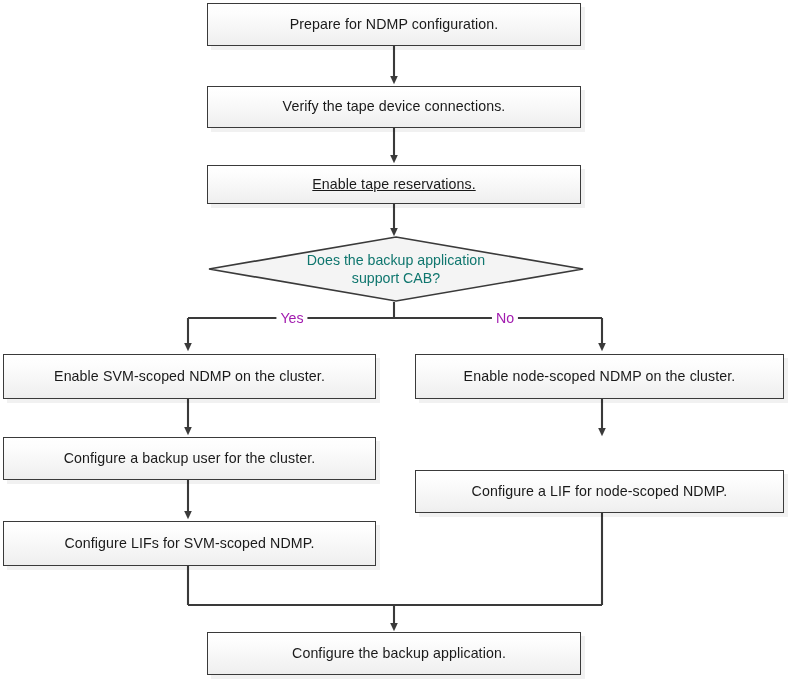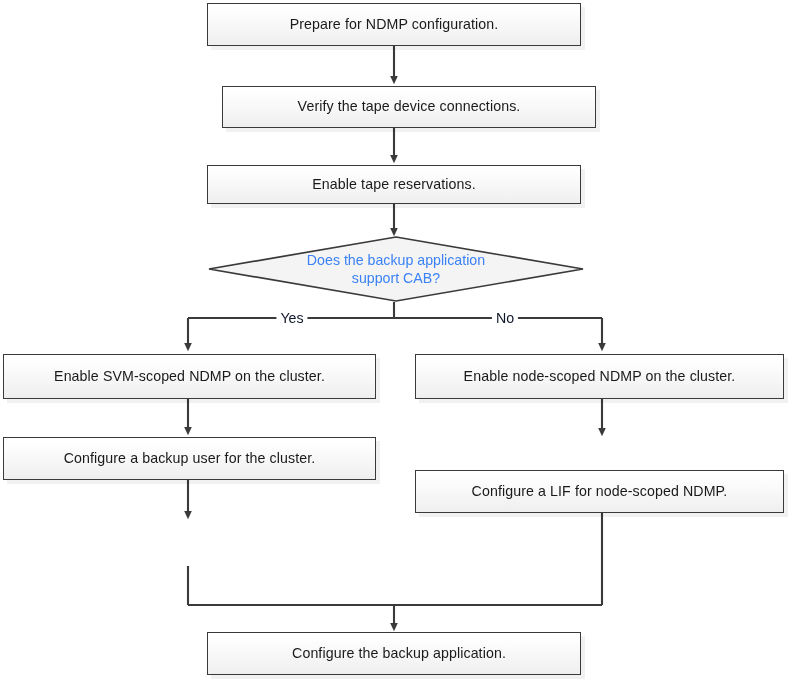--- a/index.html
+++ b/index.html
@@ -65,28 +65,28 @@
     left: 0;
     top: 0;
     width: 100%;
     height: 100%;
   }
   .diamond .node-label {
     position: relative;
     z-index: 2;
     font-size: 14.2px;
     line-height: 1.28;
-    color: #3b82f6;
+    color: #0f766e;
   }
   
   .edge-label {
     position: absolute;
     font-size: 14.2px;
     line-height: 1;
-    color: #0f172a;
+    color: #a21caf;
     background: #ffffff;
     padding: 0 4px;
     transform: translate(-50%, -50%);
     white-space: nowrap;
   }
 </style>
 </head>
 <body>
 
 <div id="flowchart">
@@ -122,25 +122,25 @@
 
       <line x1="188" y1="605" x2="602" y2="605"></line>
       <line x1="394" y1="605" x2="394" y2="624" marker-end="url(#arrowhead)"></line>
     </g>
   </svg>
 
   <div class="node box" style="left:207px; top:3px; width:374px; height:43px;">
     <span class="node-label">Prepare for NDMP configuration.</span>
   </div>
 
-  <div class="node box" style="left:222px; top:86px; width:374px; height:42px;">
+  <div class="node box" style="left:207px; top:86px; width:374px; height:42px;">
     <span class="node-label">Verify the tape device connections.</span>
   </div>
 
-  <div class="node box" style="left:207px; top:165px; width:374px; height:39px;">
+  <div class="node box" style="left:207px; top:165px; width:374px; height:39px;text-decoration:underline;">
     <span class="node-label">Enable tape reservations.</span>
   </div>
 
   <div class="node diamond" style="left:206px; top:234px; width:380px; height:70px;">
     <svg class="diamond-shape" viewBox="0 0 380 70" preserveAspectRatio="none">
       <polygon points="190,3 377,35 190,67 3,35" fill="#f4f4f4" stroke="#3a3a3a" stroke-width="1.7" vector-effect="non-scaling-stroke"></polygon>
     </svg>
     <span class="node-label">
       <span>Does the backup application</span><br>
       <span>support CAB?</span>
@@ -151,20 +151,23 @@
   <div class="edge-label" style="left:505px; top:318px;">No</div>
 
   <div class="node box" style="left:3px; top:354px; width:373px; height:45px;">
     <span class="node-label">Enable SVM-scoped NDMP on the cluster.</span>
   </div>
 
   <div class="node box" style="left:3px; top:437px; width:373px; height:43px;">
     <span class="node-label">Configure a backup user for the cluster.</span>
   </div>
 
+  <div class="node box" style="left:3px; top:521px; width:373px; height:45px;">
+    <span class="node-label">Configure LIFs for SVM-scoped NDMP.</span>
+  </div>
 
   <div class="node box" style="left:415px; top:354px; width:369px; height:45px;">
     <span class="node-label">Enable node-scoped NDMP on the cluster.</span>
   </div>
 
   <div class="node box" style="left:415px; top:438px; width:369px; height:43px;margin-top:32px;">
     <span class="node-label">Configure a LIF for node-scoped NDMP.</span>
   </div>
 
   <div class="node box" style="left:207px; top:632px; width:374px; height:43px;padding-left:10px;">

